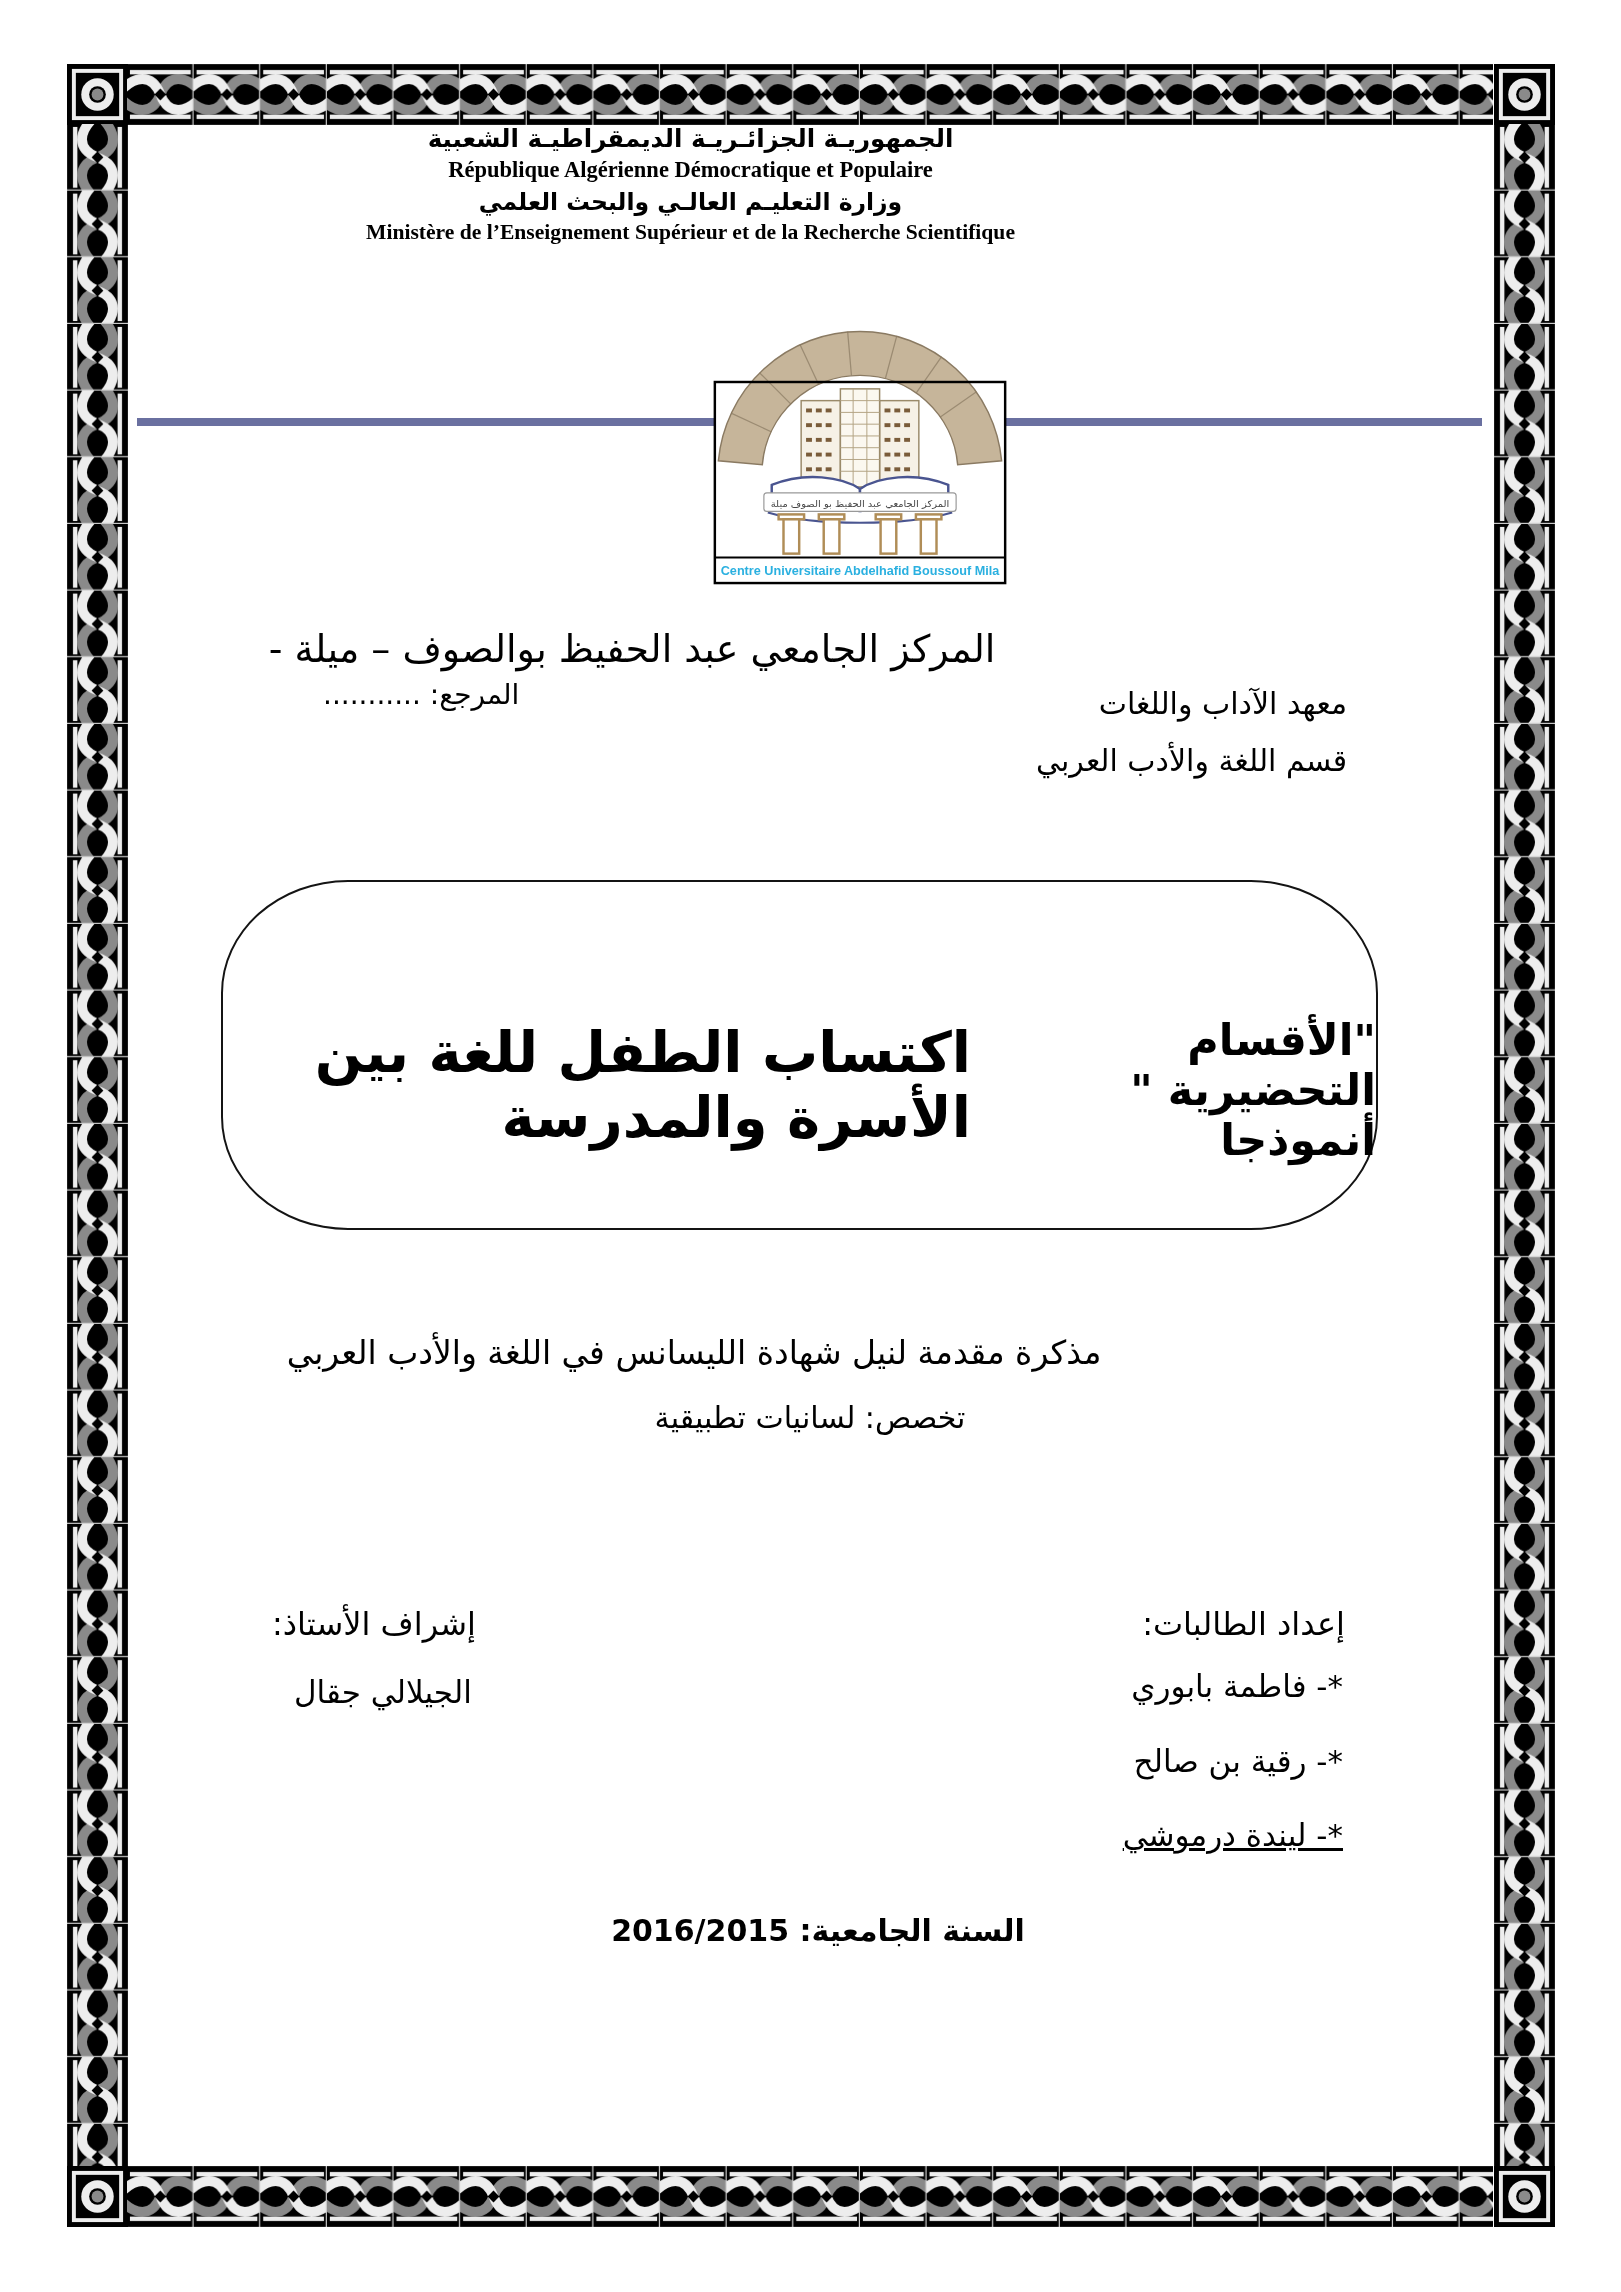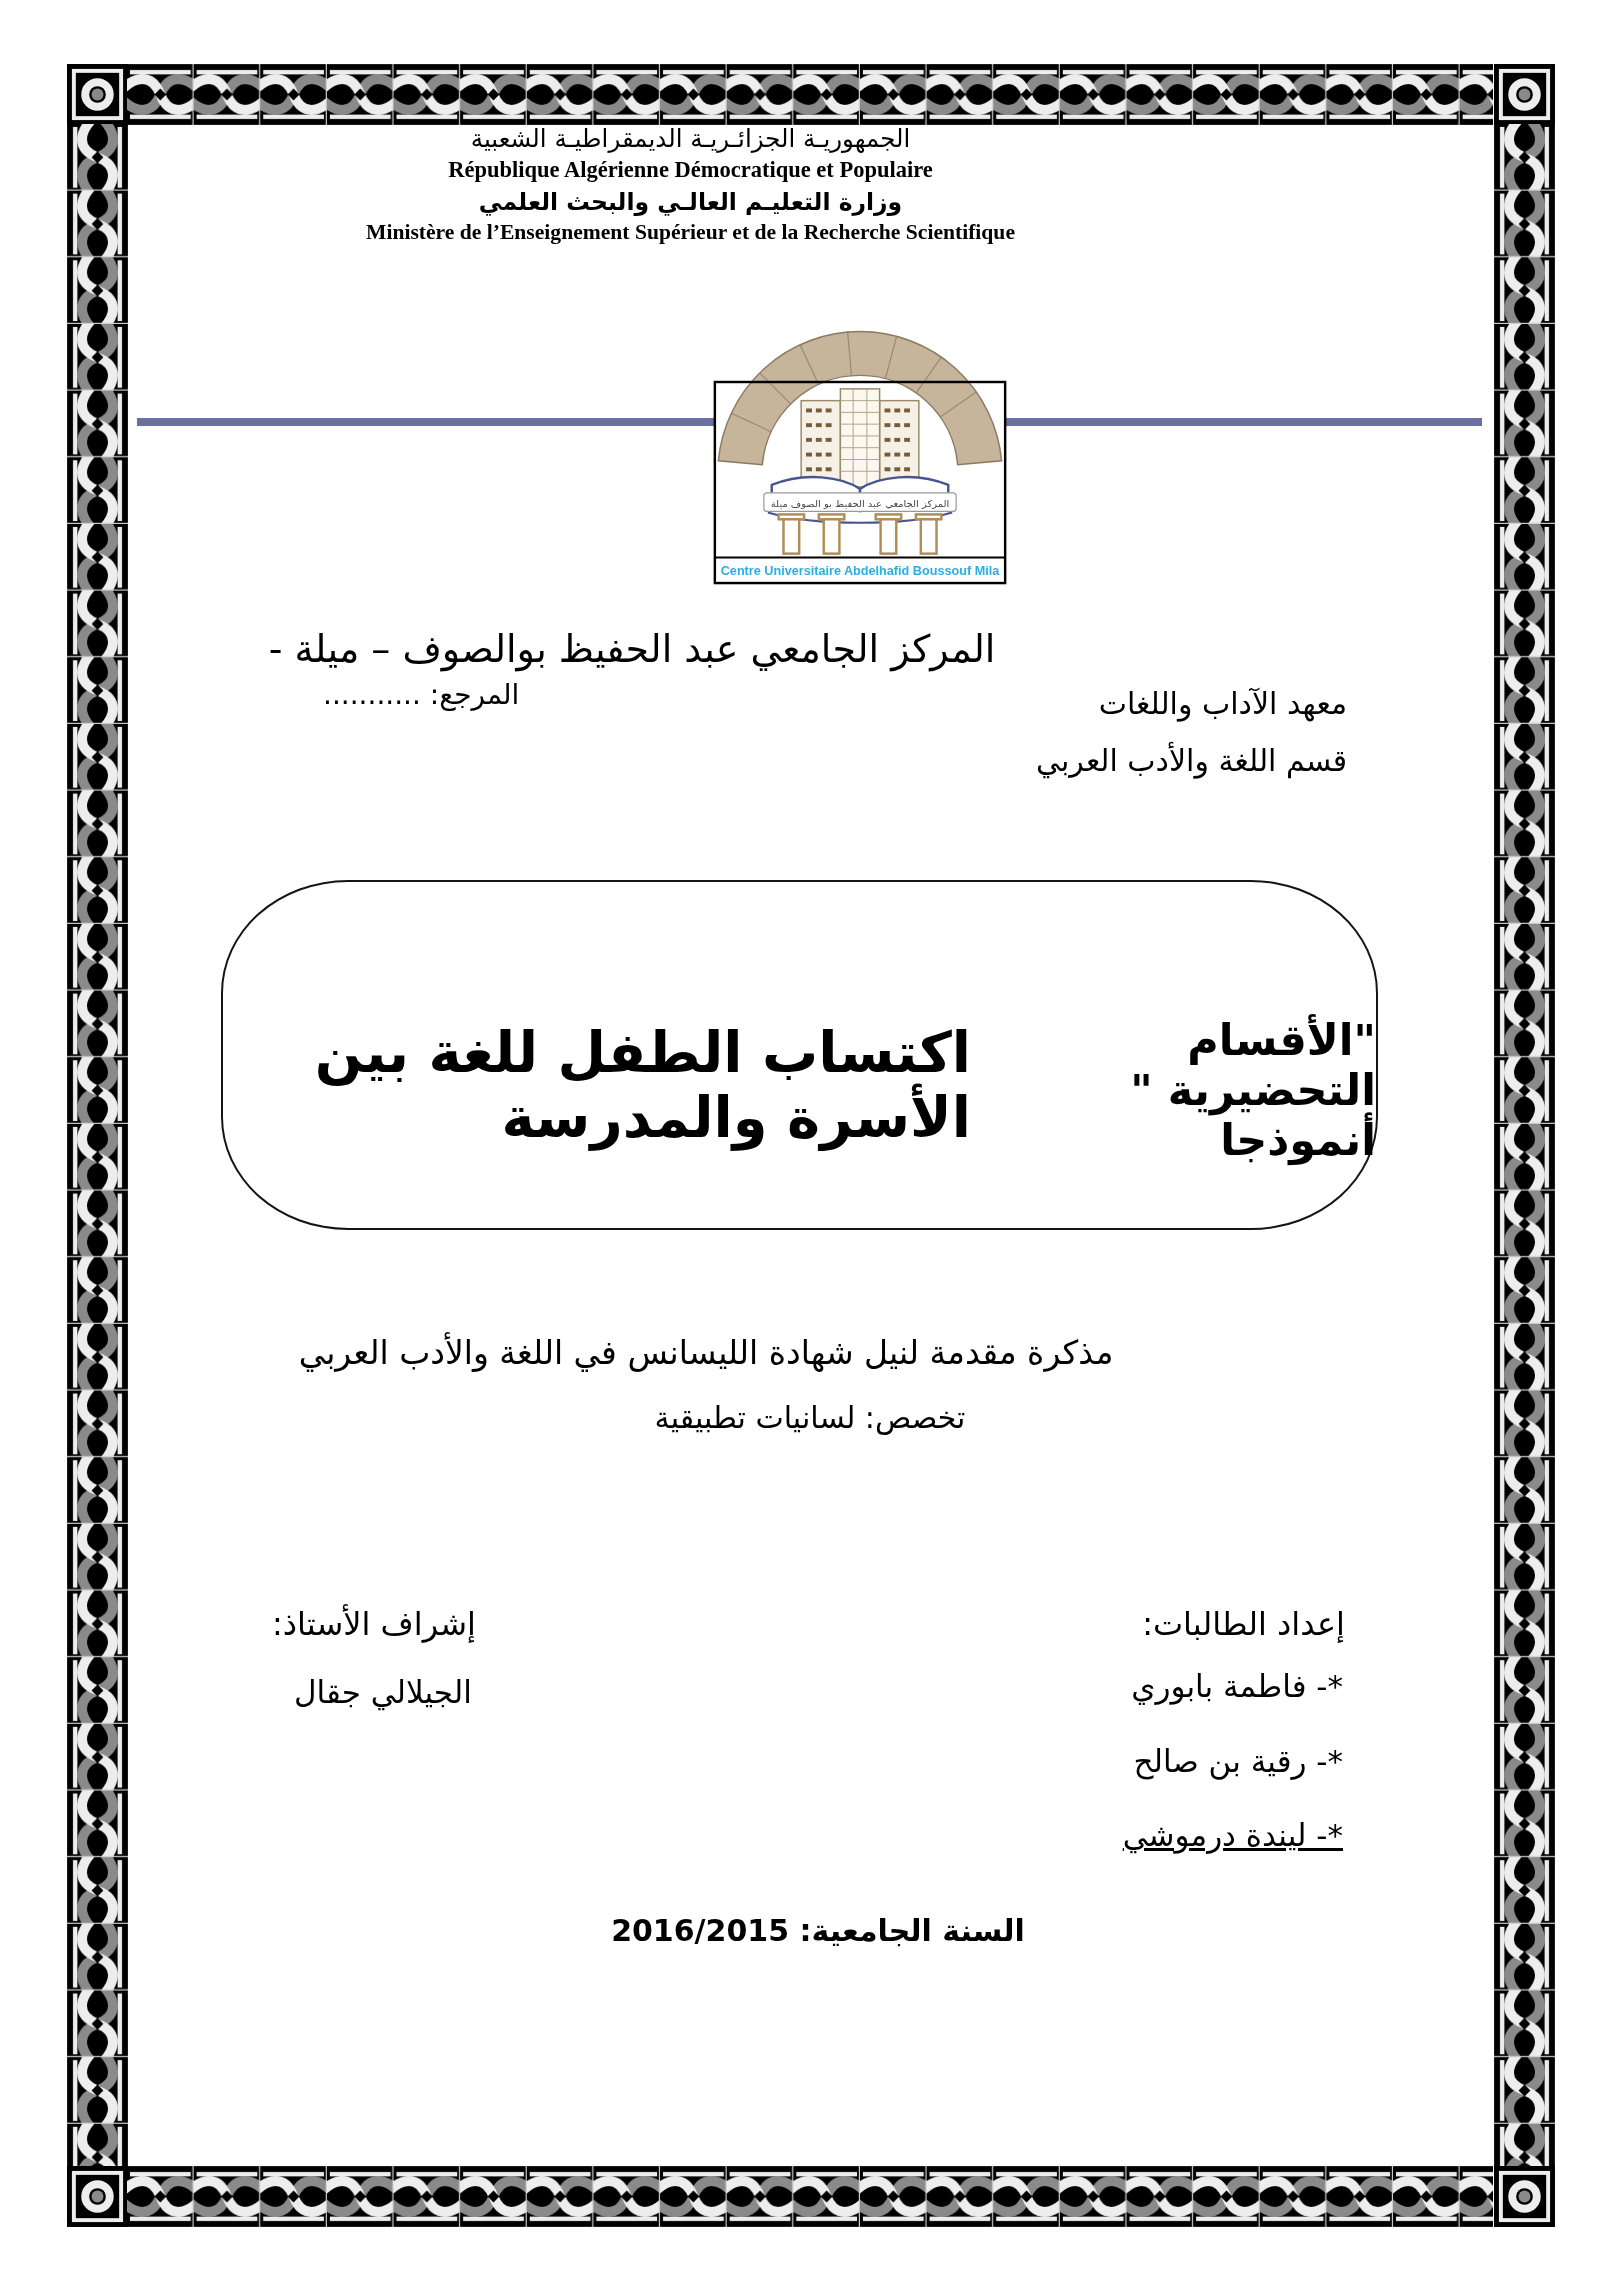--- a/index.html
+++ b/index.html
@@ -6,21 +6,21 @@
   body{
     width:1621px;height:2293px;position:relative;background:#ffffff;
     font-family:"DejaVu Sans",sans-serif;color:#000;overflow:hidden;
   }
   .abs{position:absolute;}
   .rtl{direction:rtl;unicode-bidi:isolate;}
   .fr{font-family:"Liberation Serif",serif;font-weight:bold;}
 
   
   .header-block{left:127px;top:123px;width:1127px;text-align:center;line-height:1.3;}
-  .h-ar1{font-size:24.5px;font-weight:normal;}
+  .h-ar1{font-size:24.5px;font-weight:bold;}
   .h-fr1{font-size:22.5px;}
   .h-ar2{font-size:23.5px;font-weight:bold;margin-top:3px;}
   .h-fr2{font-size:21.6px;}
 
   
   .rule{left:137px;top:418px;width:1345px;height:7.8px;background:#6a70a0;}
 
   
   .logo-wrap{left:707px;top:326px;width:306px;height:265px;}
 
@@ -34,21 +34,21 @@
   .title-box{
     left:221px;top:880px;width:1157px;height:350px;
     border:2.9px solid #141414;border-radius:127px/113px;
     display:flex;flex-direction:row;align-items:center;justify-content:flex-start;
     padding-top:61px;box-sizing:border-box;
   }
   .title-main{font-size:56px;font-weight:bold;line-height:1.15;}
   .title-sub{font-size:43px;font-weight:bold;margin-top:9.8px;}
 
   
-  .memo1{left:139px;top:1333px;width:1134px;font-size:33px;text-align:center;}
+  .memo1{left:127px;top:1333px;width:1134px;font-size:33px;text-align:center;}
   .memo2{left:127px;top:1400px;width:1366px;font-size:30px;text-align:center;}
 
   
   .students-heading{right:276px;top:1605px;font-size:32px;}
   .student-1{right:278px;top:1668px;font-size:31px;}
   .student-2{right:278px;top:1743px;font-size:31px;}
   .student-3{right:278px;top:1817px;font-size:31px;text-decoration:underline;}
   .supervisor-heading{left:272px;top:1605px;font-size:32px;}
   .supervisor-name{left:294px;top:1674px;font-size:31px;}
 

